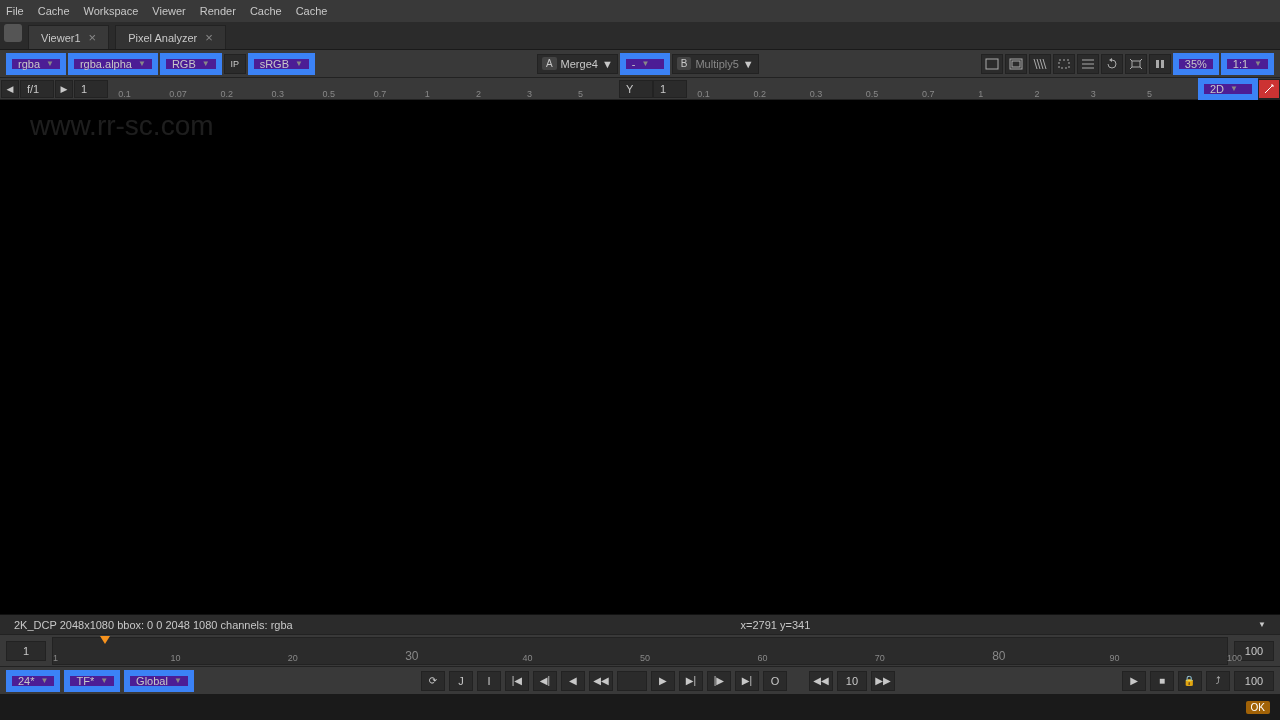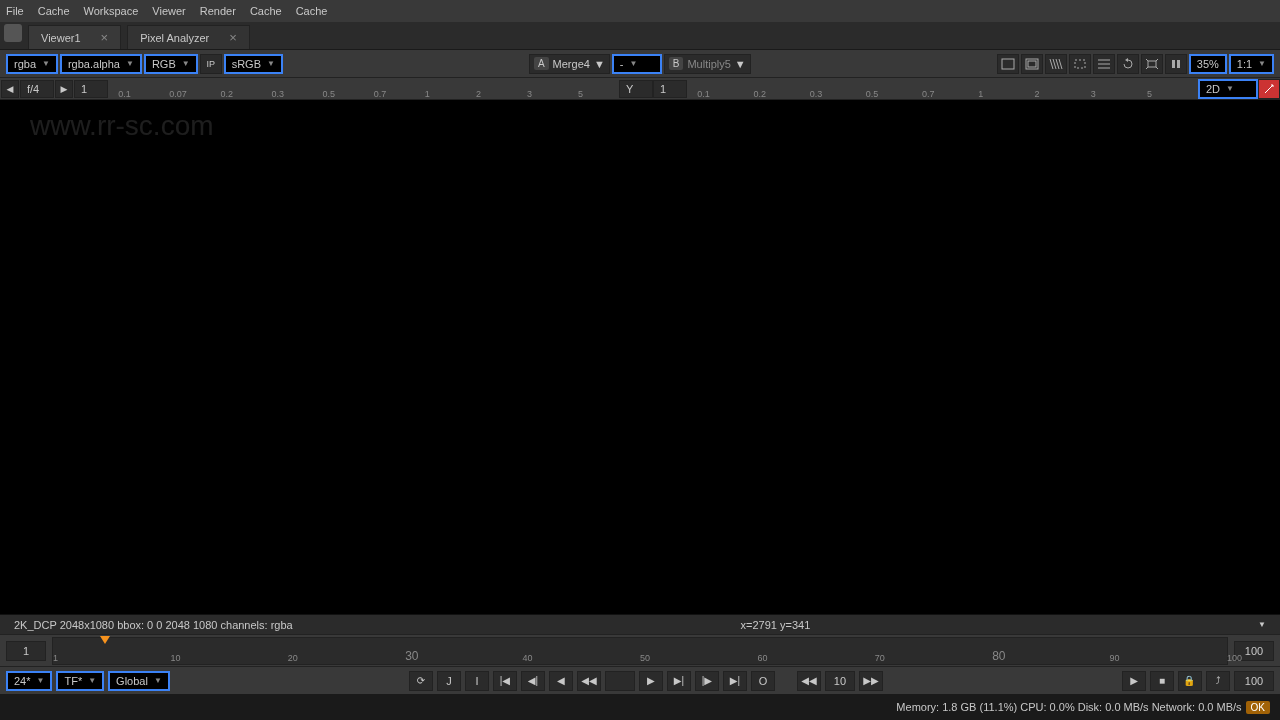--- a/index.html
+++ b/index.html
@@ -1,25 +1,25 @@
 <!DOCTYPE html>
 <html><head>
 <meta charset="utf-8">
 <style>
 *{margin:0;padding:0;box-sizing:border-box;font-family:Arial,sans-serif;font-size:11px;color:#c8c8c8;user-select:none}
 body{width:1280px;height:720px;background:#393939;overflow:hidden;display:flex;flex-direction:column}
 .menubar{height:22px;background:#393939;display:flex;align-items:center;padding:0 6px;gap:14px}
 .menubar span{cursor:pointer}
 .tabbar{height:28px;background:#2b2b2b;display:flex;align-items:flex-end;padding-left:28px;border-bottom:1px solid #1a1a1a;position:relative}
 .tabbar .logo{position:absolute;left:4px;top:2px;width:18px;height:18px;background:#555;border-radius:3px}
-.tab{height:24px;padding:0 12px;display:flex;align-items:center;gap:20px;background:#333;border:1px solid #222;border-bottom:none;margin-right:6px}
+.tab{height:24px;padding:0 12px;display:flex;align-items:center;gap:8px;background:#333;border:1px solid #222;border-bottom:none;margin-right:6px}
 .tab.active{background:#393939;color:#f7931e}
 .tab .close{color:#888;cursor:pointer;font-size:13px}
 .toolbar{height:28px;background:#393939;display:flex;align-items:center;padding:0 6px;gap:2px;border-bottom:1px solid #222}
-.dd{background:#000000;height:20px;padding:5px 6px;display:flex;align-items:center;gap:6px;border:2px solid #3b82f6}
+.dd{background:#4c1d95;height:20px;padding:5px 6px;display:flex;align-items:center;gap:6px;border:6px solid #3b82f6}
 .dd .arr{font-size:8px;color:#888}
 .iconbtn{width:22px;height:20px;background:#2b2b2b;border:1px solid #222;display:flex;align-items:center;justify-content:center;cursor:pointer}
 .spacer{flex:1}
 .abbox{display:flex;align-items:center;gap:4px;background:#2b2b2b;height:20px;padding:0 4px;border:1px solid #222}
 .abbox .lbl{background:#444;padding:1px 4px;border-radius:2px;font-size:10px}
 .ruler-row{height:22px;background:#393939;display:flex;align-items:center;border-bottom:1px solid #222}
 .ruler-row .navbtn{width:18px;height:18px;background:#2b2b2b;border:1px solid #222;display:flex;align-items:center;justify-content:center;margin:0 1px}
 .ruler-row .fld{background:#2b2b2b;height:18px;padding:0 6px;display:flex;align-items:center;border:1px solid #222;min-width:34px}
 .ruler{flex:1;height:20px;position:relative;background:#393939;overflow:hidden}
 .ruler .tick{position:absolute;bottom:0;font-size:9px;color:#888}
@@ -158,21 +158,21 @@
       <span>1:1</span>
       <span class="arr">▼</span>
     </div>
 </div>
 
 <div class="ruler-row">
   <div class="navbtn">
       <span style="font-size:9px">◀</span>
     </div>
   <div class="fld">
-      <span>f/4</span>
+      <span>f/1</span>
     </div>
   <div class="navbtn">
       <span style="font-size:9px">▶</span>
     </div>
   <div class="fld">
       <span>1</span>
     </div>
   <div class="ruler" id="ruler-left">
       <span class="tick" style="left: 2%;">0.1</span>
       <span class="tick" style="left: 12%;">0.07</span>
@@ -291,15 +291,14 @@
   <div class="pbtn">▶</div>
   <div class="pbtn">■</div>
   <div class="pbtn">🔒</div>
   <div class="pbtn">⤴</div>
   <div class="tl-val">
       <span>100</span>
     </div>
 </div>
 
 <div class="statusbar">
-  <span>Memory: 1.8 GB (11.1%) CPU: 0.0% Disk: 0.0 MB/s Network: 0.0 MB/s</span>
   <span class="ok-badge">OK</span>
 </div>
 
 </body></html>

